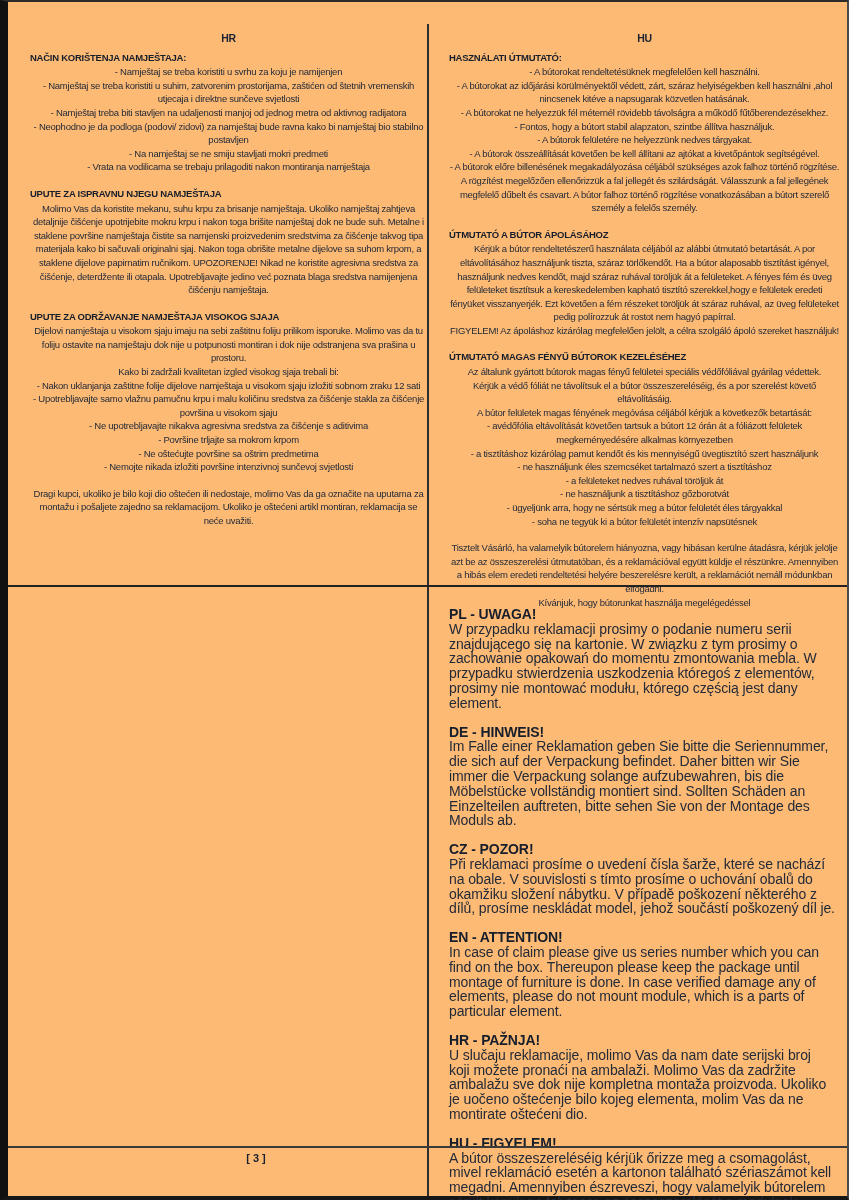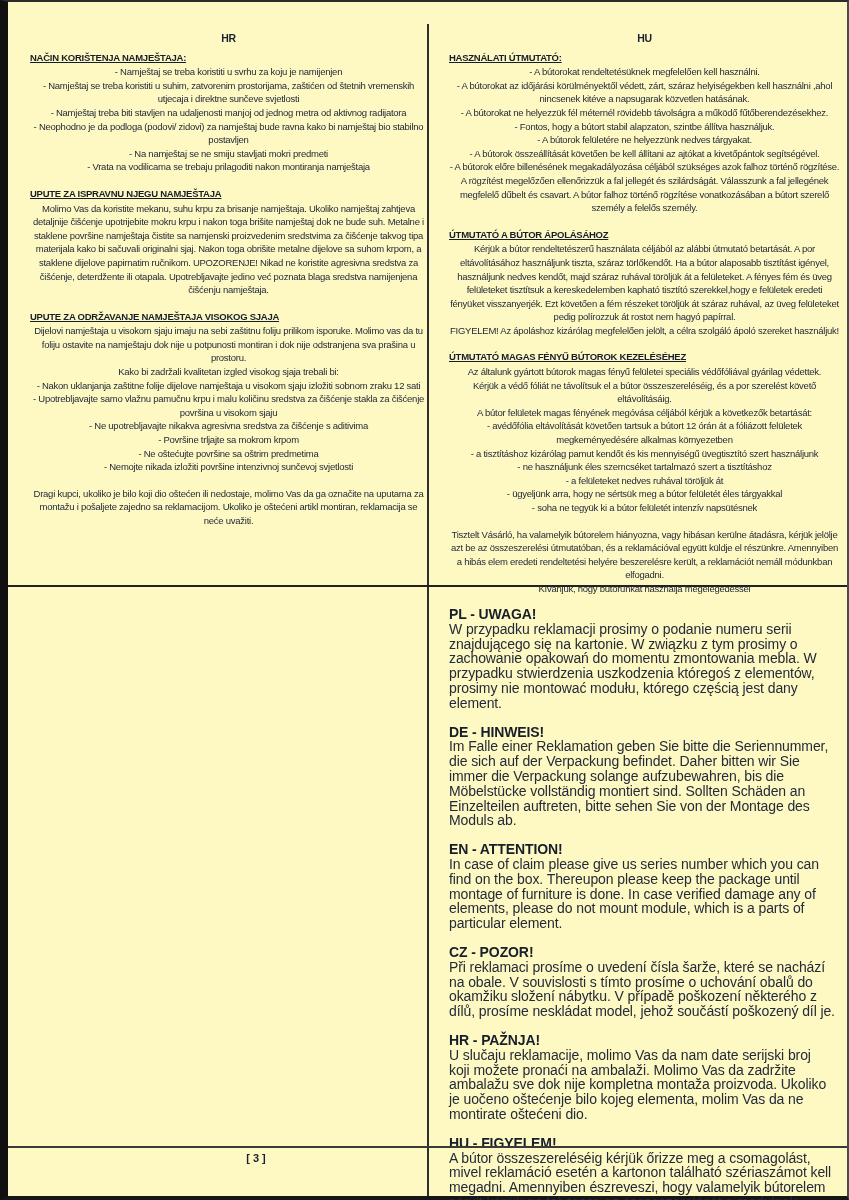--- a/index.html
+++ b/index.html
@@ -4,21 +4,21 @@
 <style>
   html,body{margin:0;padding:0;}
   body{
     width:849px;height:1200px;
     background:#e8e8e8;
     font-family:"Liberation Sans", sans-serif;
   }
   .page{
     position:relative;
     width:849px;height:1200px;
-    background:#fef9c3;
+    background:#fdba74;
     overflow:hidden;
     color:#232a38;
   }
   .frame{
     position:absolute;inset:0;
     border-left:8px solid #101010;
     border-top:2px solid #2b2b2b;
     border-right:2px solid #4a4a4a;
     border-bottom:4px solid #161616;
     pointer-events:none;
@@ -39,21 +39,21 @@
     font-size:9.5px;line-height:13.6px;letter-spacing:-0.25px;
   }
   .col-left{left:30px;width:397px;}
   .col-right{left:449px;width:391px;}
   .col-header{
     text-align:center;font-weight:bold;font-size:10.5px;
     margin-bottom:5px;color:#1a2130;
   }
   .section{margin-bottom:13px;}
   .section .heading{
-    font-weight:bold;color:#161d2b;margin:0 0 1px 0;text-decoration:underline;
+    font-weight:bold;color:#161d2b;margin:0 0 1px 0;
   }
   .section p{margin:0;text-align:center;}
   .warnings{
     position:absolute;left:449px;top:607px;width:386px;
     font-size:14px;line-height:14.8px;letter-spacing:-0.1px;
   }
   .notice{margin-bottom:14px;}
   .notice .heading{font-weight:bold;color:#161d2b;}
   .notice p{margin:0;}
   .footer{
@@ -122,20 +122,21 @@
         </div>
         <div class="section">
           <div class="heading">ÚTMUTATÓ MAGAS FÉNYŰ  BÚTOROK KEZELÉSÉHEZ</div>
           <p>Az általunk gyártott bútorok magas fényű felületei speciális védőfóliával gyárilag védettek.</p>
           <p>Kérjük a védő fóliát ne távolítsuk el a bútor összeszereléséig, és a por szerelést követő eltávolításáig.</p>
           <p>A bútor felületek magas fényének megóvása céljából kérjük a következők betartását:</p>
           <p>- avédőfólia eltávolítását követően tartsuk a bútort 12 órán át a fóliázott felületek megkeményedésére alkalmas környezetben</p>
           <p>- a tisztításhoz kizárólag pamut kendőt és kis mennyiségű üvegtisztító szert használjunk</p>
           <p>- ne használjunk éles szemcséket tartalmazó szert a tisztításhoz</p>
           <p>- a felületeket nedves ruhával töröljük át</p>
+          <p>- ne használjunk a tisztításhoz gőzborotvát</p>
           <p>- ügyeljünk arra, hogy ne sértsük meg a bútor felületét éles tárgyakkal</p>
           <p>- soha ne tegyük ki a bútor felületét intenzív napsütésnek</p>
         </div>
         <div class="section">
           <p>Tisztelt Vásárló, ha valamelyik bútorelem hiányozna, vagy hibásan kerülne átadásra, kérjük jelölje azt be az összeszerelési útmutatóban, és a reklamációval együtt küldje el  részünkre. Amennyiben a hibás elem eredeti rendeltetési helyére beszerelésre került, a reklamációt nemáll módunkban elfogadni.</p>
           <p>Kívánjuk, hogy bútorunkat használja megelégedéssel</p>
         </div>
       </div>
   </div>
 
@@ -144,26 +145,26 @@
   <div class="warnings" id="warnings">
       <div class="notice">
         <div class="heading">PL - UWAGA!</div>
         <p>W przypadku reklamacji prosimy o podanie numeru serii znajdującego się na kartonie. W związku z tym prosimy o zachowanie opakowań do momentu zmontowania mebla. W przypadku stwierdzenia uszkodzenia któregoś z elementów, prosimy nie montować modułu, którego częścią jest dany element.</p>
       </div>
       <div class="notice">
         <div class="heading">DE - HINWEIS!</div>
         <p>Im Falle einer Reklamation geben Sie bitte die Seriennummer, die sich auf der Verpackung befindet. Daher bitten wir Sie immer die Verpackung solange aufzubewahren, bis die Möbelstücke vollständig montiert sind. Sollten Schäden an Einzelteilen auftreten, bitte sehen Sie von der Montage des Moduls ab.</p>
       </div>
       <div class="notice">
+        <div class="heading">CZ - POZOR!</div>
+        <p>Při reklamaci prosíme o uvedení čísla šarže, které se nachází na obale. V souvislosti s tímto prosíme o uchování obalů do okamžiku složení nábytku. V případě poškození některého z dílů, prosíme neskládat model, jehož součástí poškozený díl je.</p>
+      </div>
+      <div class="notice">
         <div class="heading">EN - ATTENTION!</div>
         <p>In case of claim please give us series number which you can find on the box. Thereupon please keep the package until montage of furniture is done. In case verified damage any of elements, please do not mount module, which is a parts of particular element.</p>
-      </div>
-      <div class="notice">
-        <div class="heading">CZ - POZOR!</div>
-        <p>Při reklamaci prosíme o uvedení čísla šarže, které se nachází na obale. V souvislosti s tímto prosíme o uchování obalů do okamžiku složení nábytku. V případě poškození některého z dílů, prosíme neskládat model, jehož součástí poškozený díl je.</p>
       </div>
       <div class="notice">
         <div class="heading">HR - PAŽNJA!</div>
         <p>U slučaju reklamacije, molimo Vas da nam date serijski broj koji možete pronaći na ambalaži. Molimo Vas da zadržite ambalažu sve dok nije kompletna montaža proizvoda. Ukoliko je uočeno oštećenje bilo kojeg elementa, molim Vas da ne montirate oštećeni dio.</p>
       </div>
       <div class="notice">
         <div class="heading">HU - FIGYELEM!</div>
         <p>A  bútor összeszereléséig kérjük őrizze meg a csomagolást, mivel reklamáció esetén a kartonon található szériaszámot kell megadni. Amennyiben észreveszi, hogy valamelyik bútorelem sérült kérjük ne folytassa az összeszerelését a modulnak melynek része az adott elem.</p>
       </div>
     </div>

